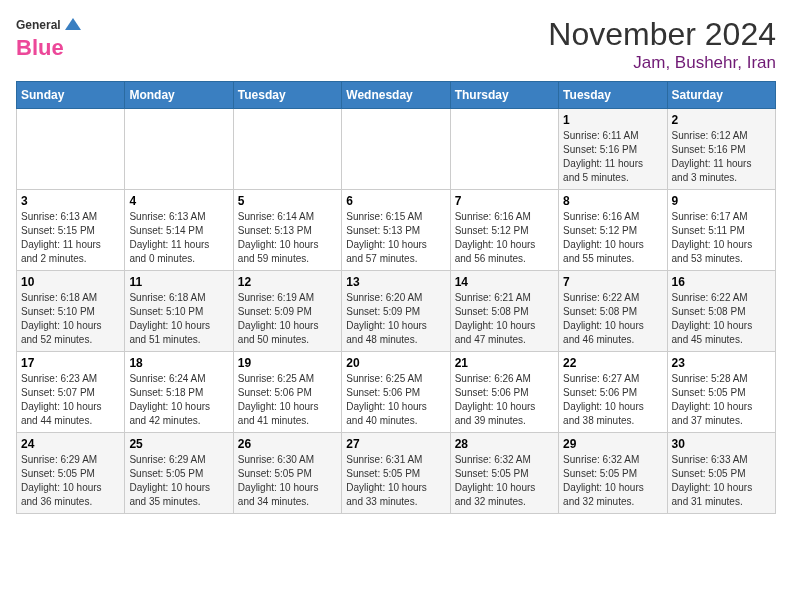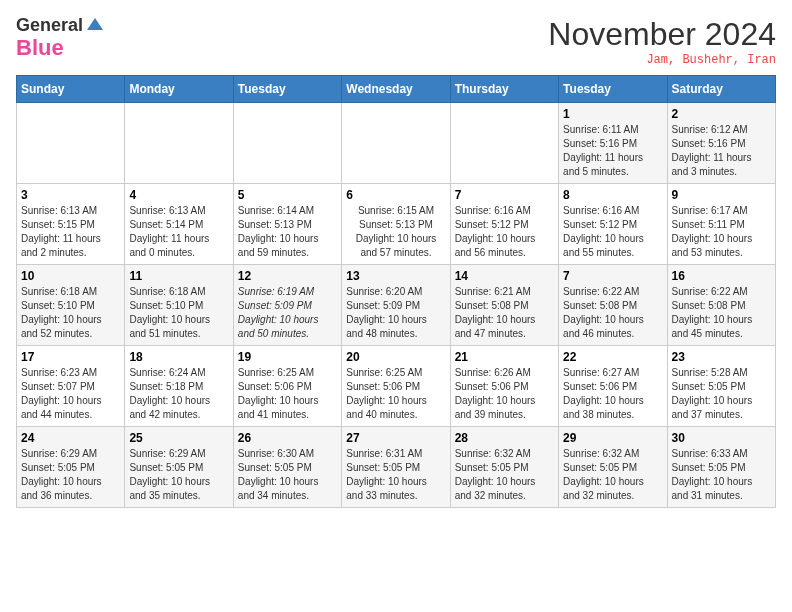--- a/index.html
+++ b/index.html
@@ -14,21 +14,21 @@
       display: flex;
       justify-content: space-between;
       align-items: flex-start;
       margin-bottom: 8px;
     }
     .logo {
       display: flex;
       align-items: center;
     }
     .logo-text-general {
-      font-size: 18px;
+      font-size: 12px;
       font-weight: bold;
       color: #333;
       line-height: 1.1;
     }
     .logo-text-blue {
       font-size: 22px;
       font-weight: bold;
       color: #ec4899;
       line-height: 1.1;
       text-align: right;
@@ -36,23 +36,22 @@
     .title-section {
       text-align: right;
       margin-left: 40px;
     }
     .month-title {
       font-size: 32px;
       font-weight: normal;
       color: #333;
     }
     .location {
-      font-size: 12px;
-      color: #ef4444;
-      font-family: Liberation Mono, monospace;
+      font-size: 17px;
+      color: #701a75;
     }
     .calendar {
       width: 100%;
       border-collapse: collapse;
       font-size: 11px;
       border-radius: 28px;
     }
     .calendar th {
       background: #3a7fc1;
       color: #fff;
@@ -165,21 +164,21 @@
         </td>
         <td>
           <span class="day-number">5</span>
           <div class="day-info" style="white-space: pre-line;">Sunrise: 6:14 AM
 Sunset: 5:13 PM
 Daylight: 10 hours
 and 59 minutes.</div>
         </td>
         <td>
           <span class="day-number">6</span>
-          <div class="day-info" style="white-space: pre-line; text-align: center;">Sunrise: 6:15 AM
+          <div class="day-info" style="white-space: pre-line;">Sunrise: 6:15 AM
 Sunset: 5:13 PM
 Daylight: 10 hours
 and 57 minutes.</div>
         </td>
         <td>
           <span class="day-number">7</span>
           <div class="day-info" style="white-space: pre-line;">Sunrise: 6:16 AM
 Sunset: 5:12 PM
 Daylight: 10 hours
 and 56 minutes.</div>
@@ -209,21 +208,21 @@
         </td>
         <td>
           <span class="day-number">11</span>
           <div class="day-info" style="white-space: pre-line;">Sunrise: 6:18 AM
 Sunset: 5:10 PM
 Daylight: 10 hours
 and 51 minutes.</div>
         </td>
         <td>
           <span class="day-number">12</span>
-          <div class="day-info" style="white-space: pre-line; font-style: italic;">Sunrise: 6:19 AM
+          <div class="day-info" style="white-space: pre-line;">Sunrise: 6:19 AM
 Sunset: 5:09 PM
 Daylight: 10 hours
 and 50 minutes.</div>
         </td>
         <td>
           <span class="day-number">13</span>
           <div class="day-info" style="white-space: pre-line;">Sunrise: 6:20 AM
 Sunset: 5:09 PM
 Daylight: 10 hours
 and 48 minutes.</div>

